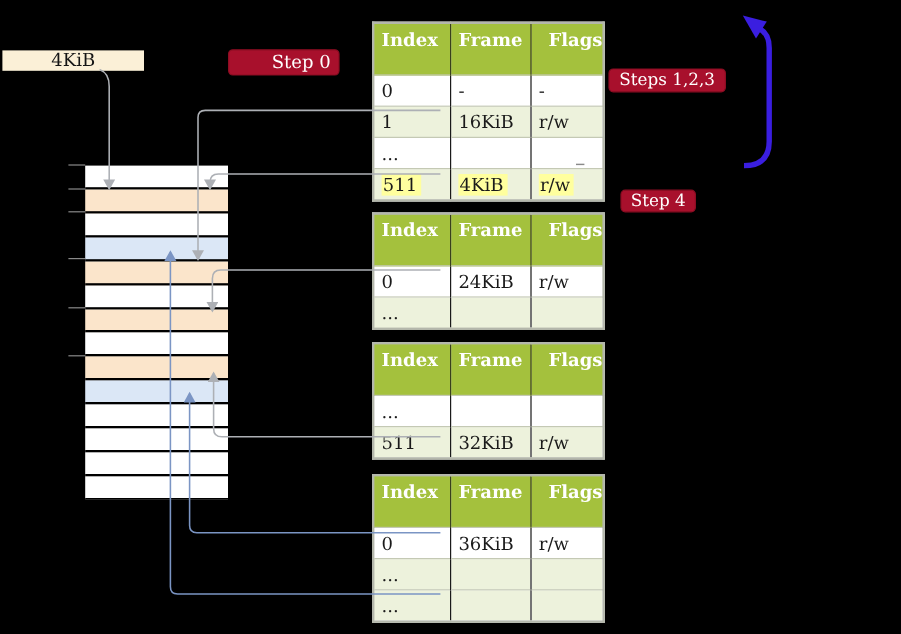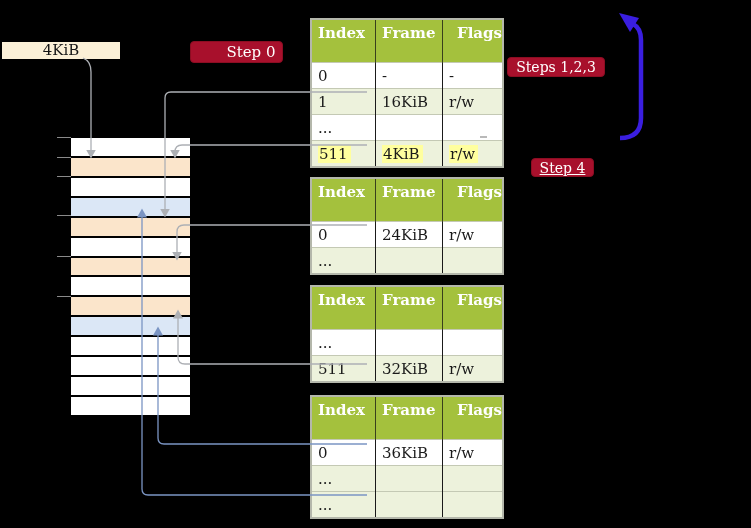--- a/index.html
+++ b/index.html
@@ -12,21 +12,21 @@
               text-align:center;}
 
   
   .badge{position:absolute;color:#fff;font-size:14px;display:flex;
          align-items:center;justify-content:center;white-space:nowrap;}
   .badge.red{background:#a8102c;border-radius:4px;border:1px solid #8c0d22;}
   .badge.blue{background:#4b1ee0;border-radius:2px;}
   #badge-step0{left:190px;top:41px;width:62px;height:20px;font-size:15px;padding-left:29px;}
   #badge-steps123{left:507px;top:19px;width:96px;height:18px;margin-top:38px;}
   #badge-steps1234{left:649px;top:19px;width:101px;height:18px;}
-  #badge-step4{left:531px;top:158px;width:61px;height:17px;text-decoration:underline;}
+  #badge-step4{left:517px;top:158px;width:61px;height:17px;}
 
   
   #memory-strip{position:absolute;left:71px;top:137px;width:119px;height:278px;
                 display:flex;flex-direction:column;border-top:1px solid #000;}
   .mrow{flex:1;border-bottom:2px solid #000;}
   .mrow:last-child{border-bottom:1px solid #000;}
   .f-white{background:#ffffff;}
   .f-orange{background:#fbe5cb;}
   .f-blue{background:#dbe7f6;}
 

